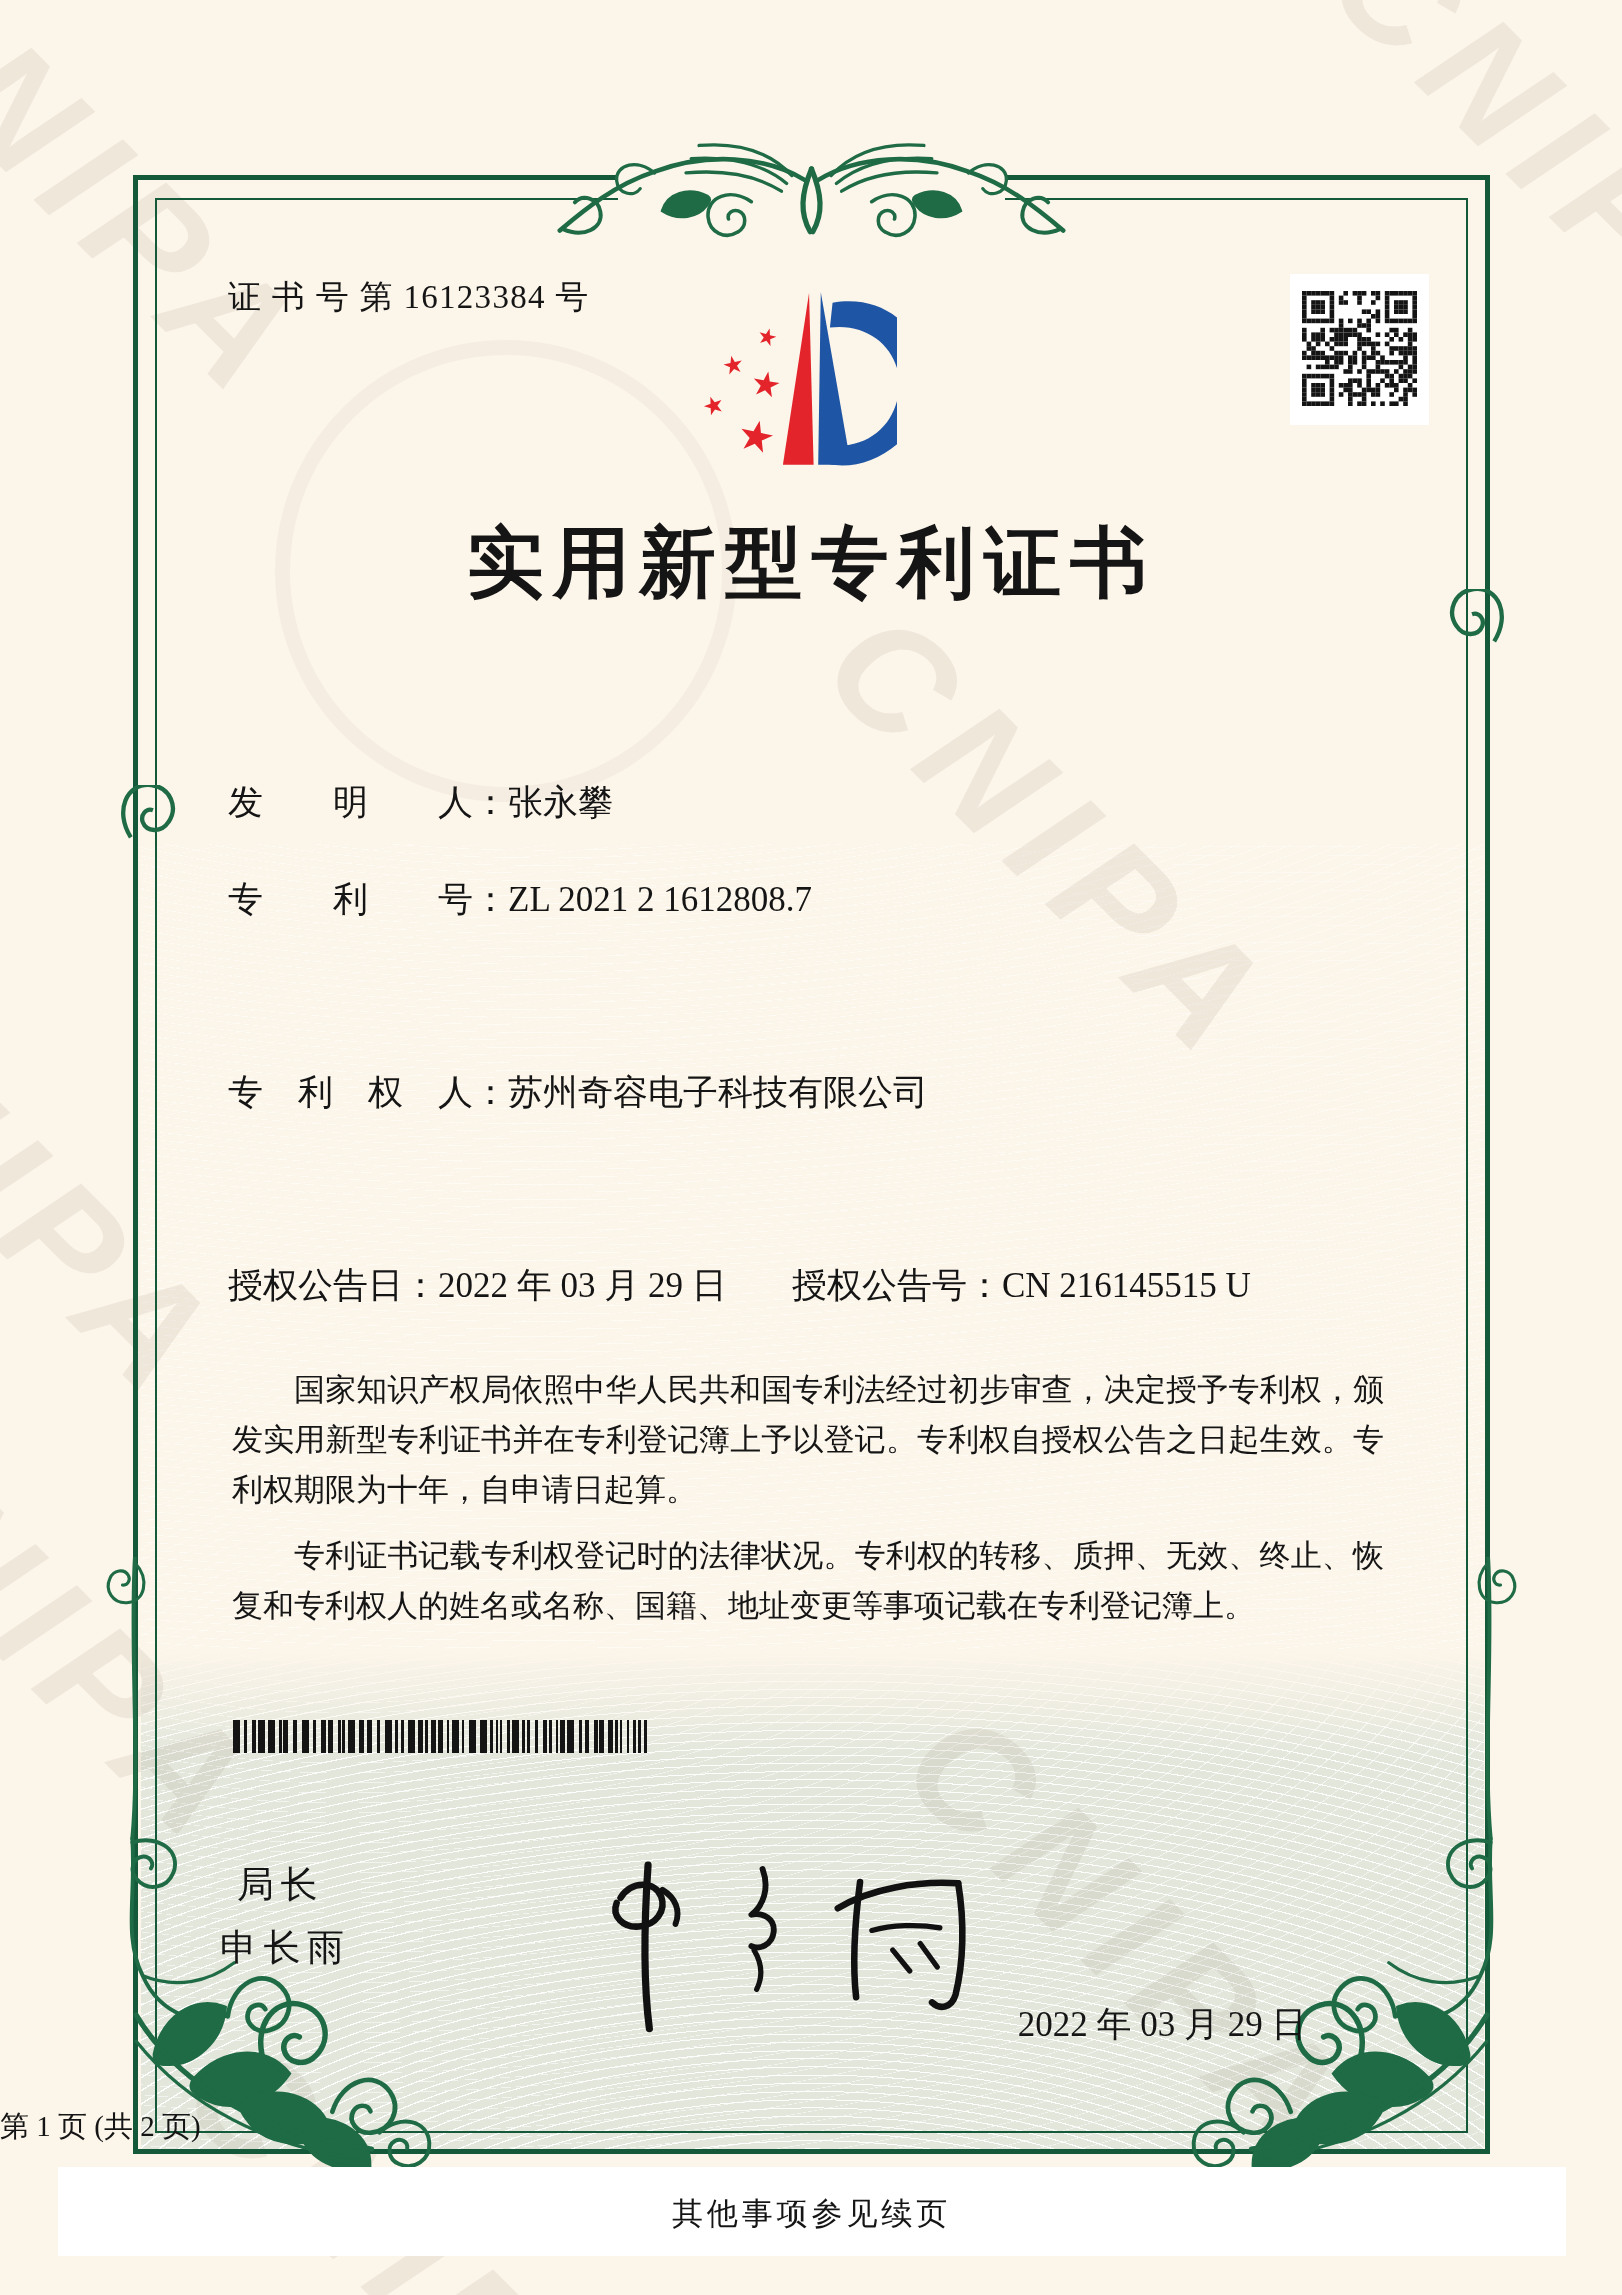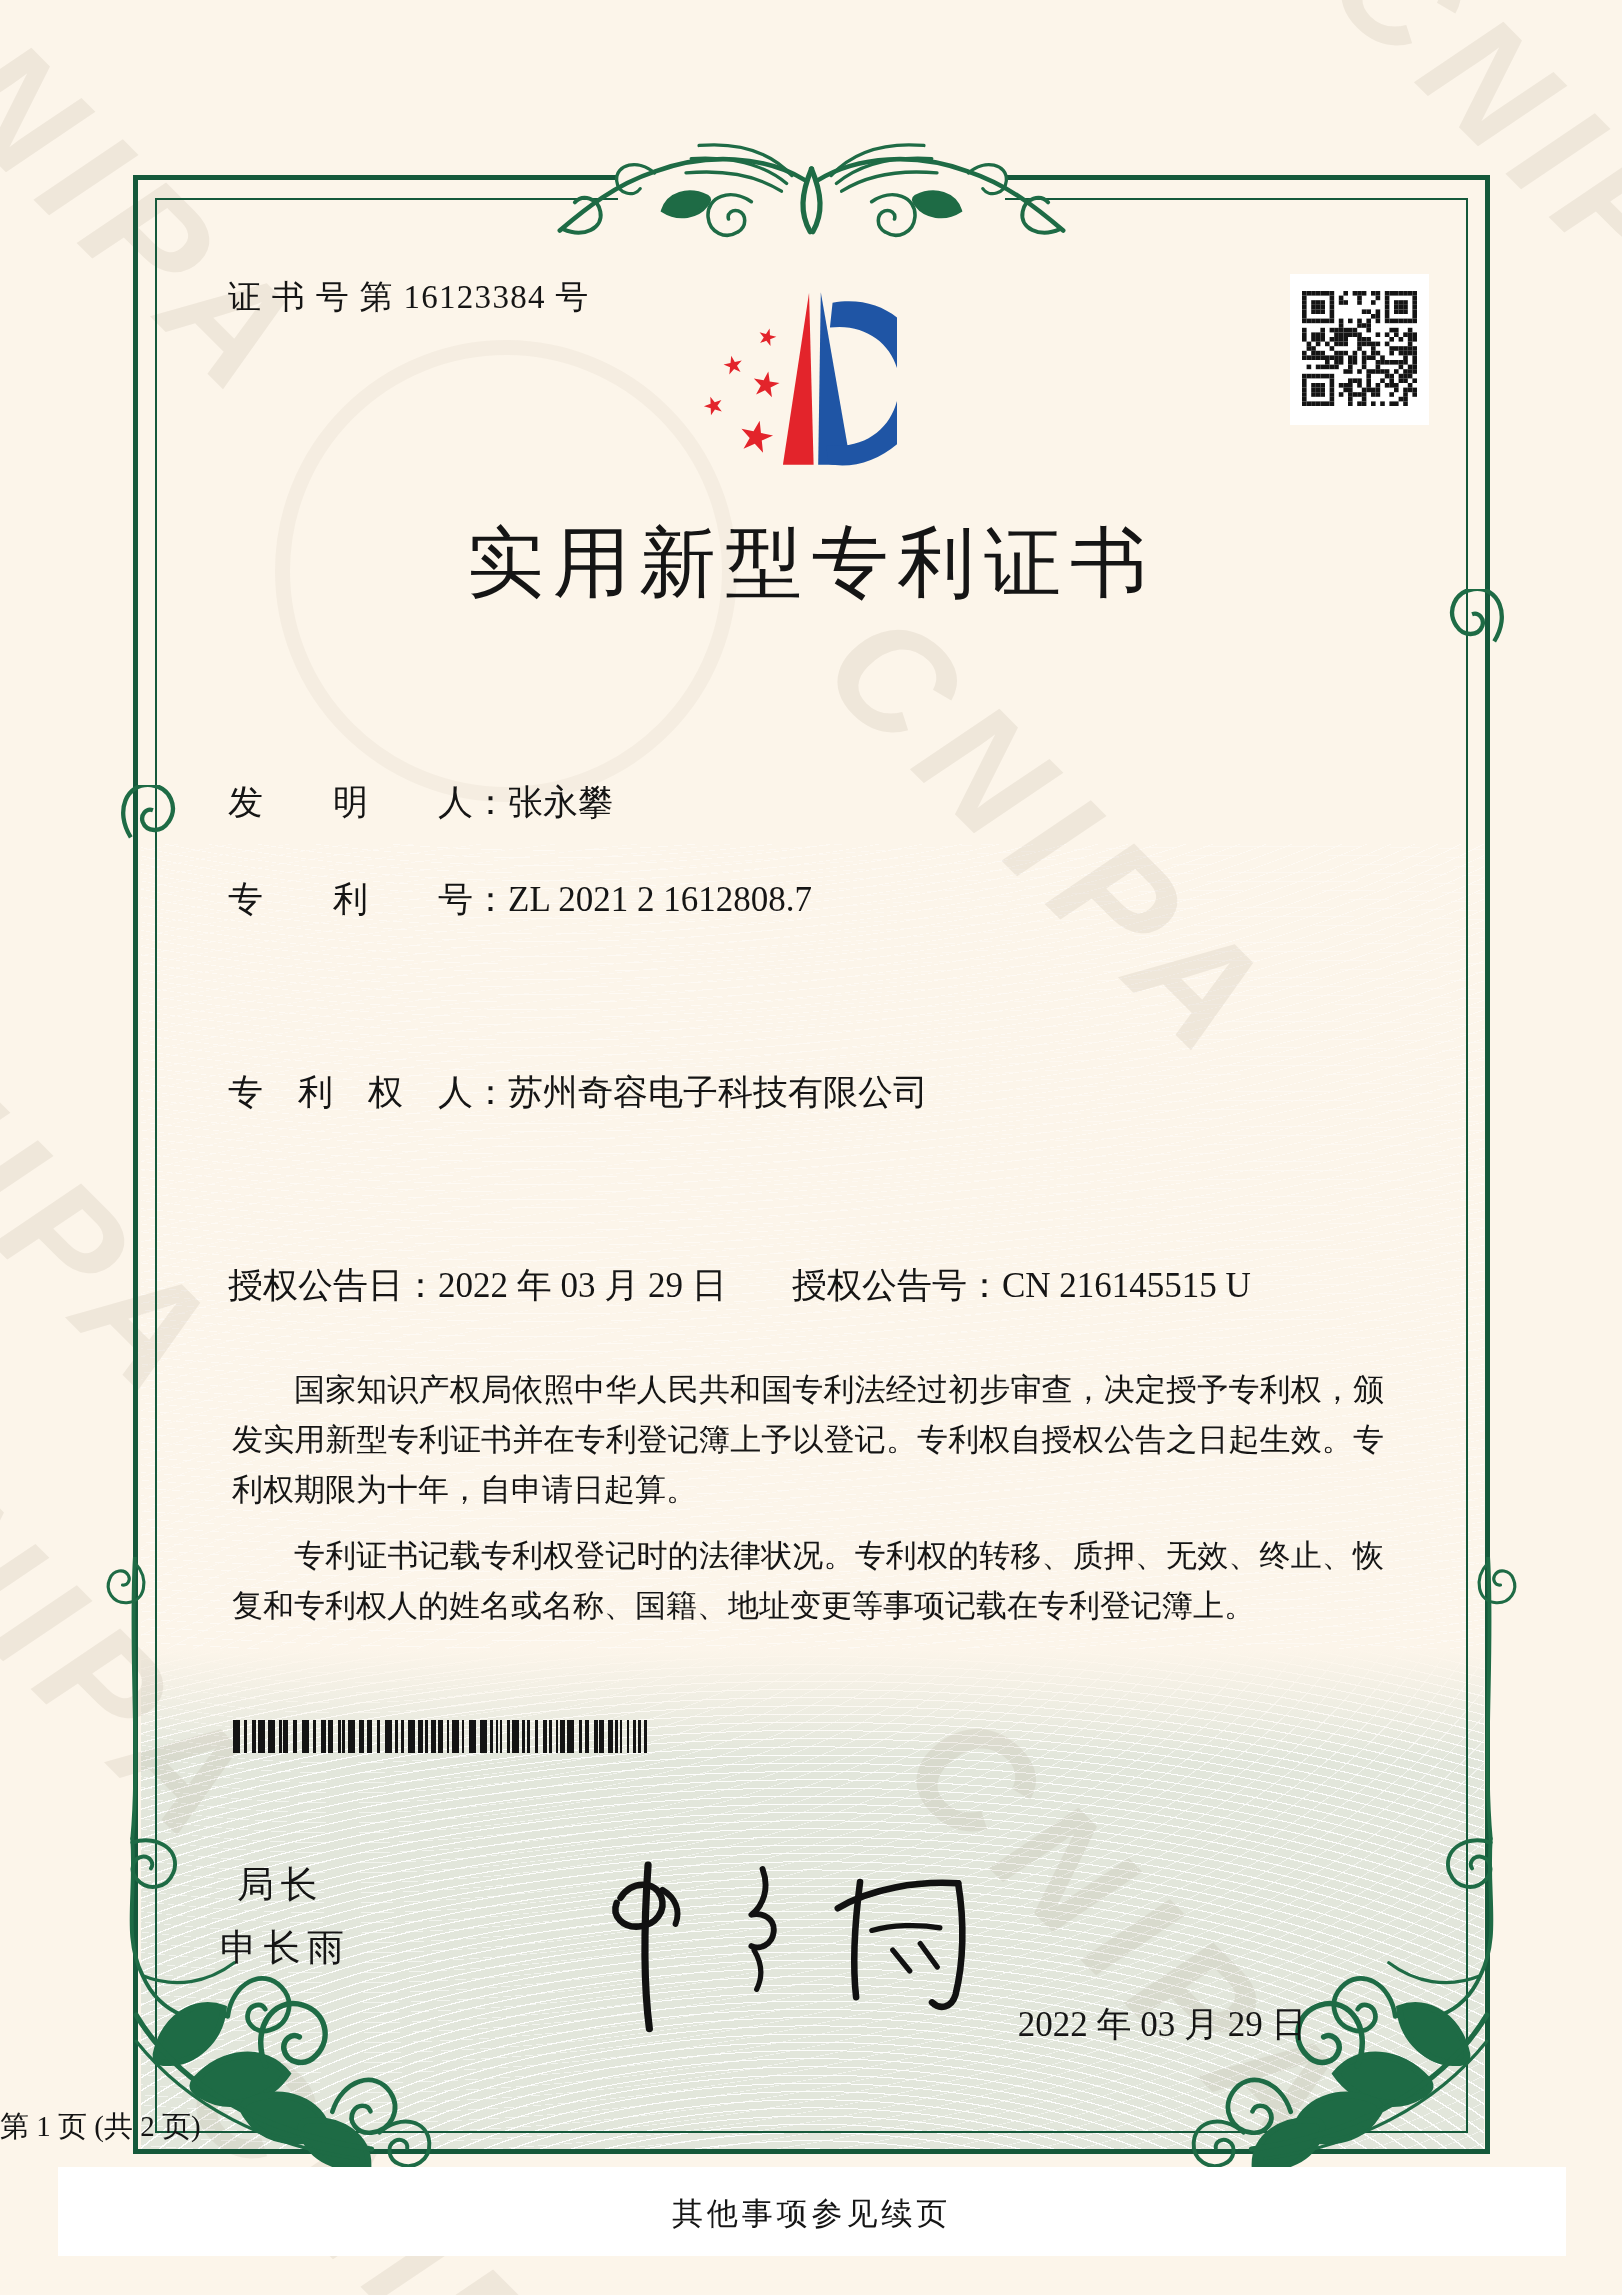--- a/index.html
+++ b/index.html
@@ -27,21 +27,21 @@
   .frame-outer{position:absolute;z-index:2;left:133px;top:175px;width:1357px;height:1979px;
       border:5.9px solid #15593b;box-sizing:border-box;}
   .frame-inner{position:absolute;z-index:2;left:155px;top:198px;width:1313px;height:1935px;
       border:2.6px solid #15593b;box-sizing:border-box;}
   .frame-gap{position:absolute;z-index:3;left:618px;top:165px;width:387px;height:43px;background:#fcf5ea;}
   .orn{position:absolute;z-index:4;}
   .flip{transform:scaleX(-1);}
   
   .cert-no{position:absolute;z-index:5;left:228px;top:275px;font-size:33px;letter-spacing:1.3px;}
   .title{position:absolute;z-index:5;left:0;right:0;top:512px;text-align:center;
-      font-size:77px;font-weight:400;letter-spacing:9.2px;}
+      font-size:77px;font-weight:700;letter-spacing:9.2px;}
   .frow{position:absolute;z-index:5;left:228px;font-size:35px;white-space:nowrap;}
   .paras{position:absolute;z-index:5;left:216px;top:1349px;width:1184px;font-size:31px;
       line-height:50px;text-align:justify;}
   .paras p{margin:16px;text-indent:2em;}
   .barcode{position:absolute;z-index:5;left:233px;top:1720px;width:419px;height:33px;}
   .barcode div{position:absolute;top:0;bottom:0;background:#141414;}
   .sig-role{position:absolute;z-index:5;left:237px;top:1860px;font-size:37px;letter-spacing:6.5px;}
   .sig-name{position:absolute;z-index:5;left:220px;top:1923px;font-size:37px;letter-spacing:6.5px;}
   .signature{position:absolute;z-index:5;left:563px;top:1844px;}
   .grant-date-b{position:absolute;z-index:5;left:1008px;top:2001px;width:308px;text-align:center;font-size:35px;}

